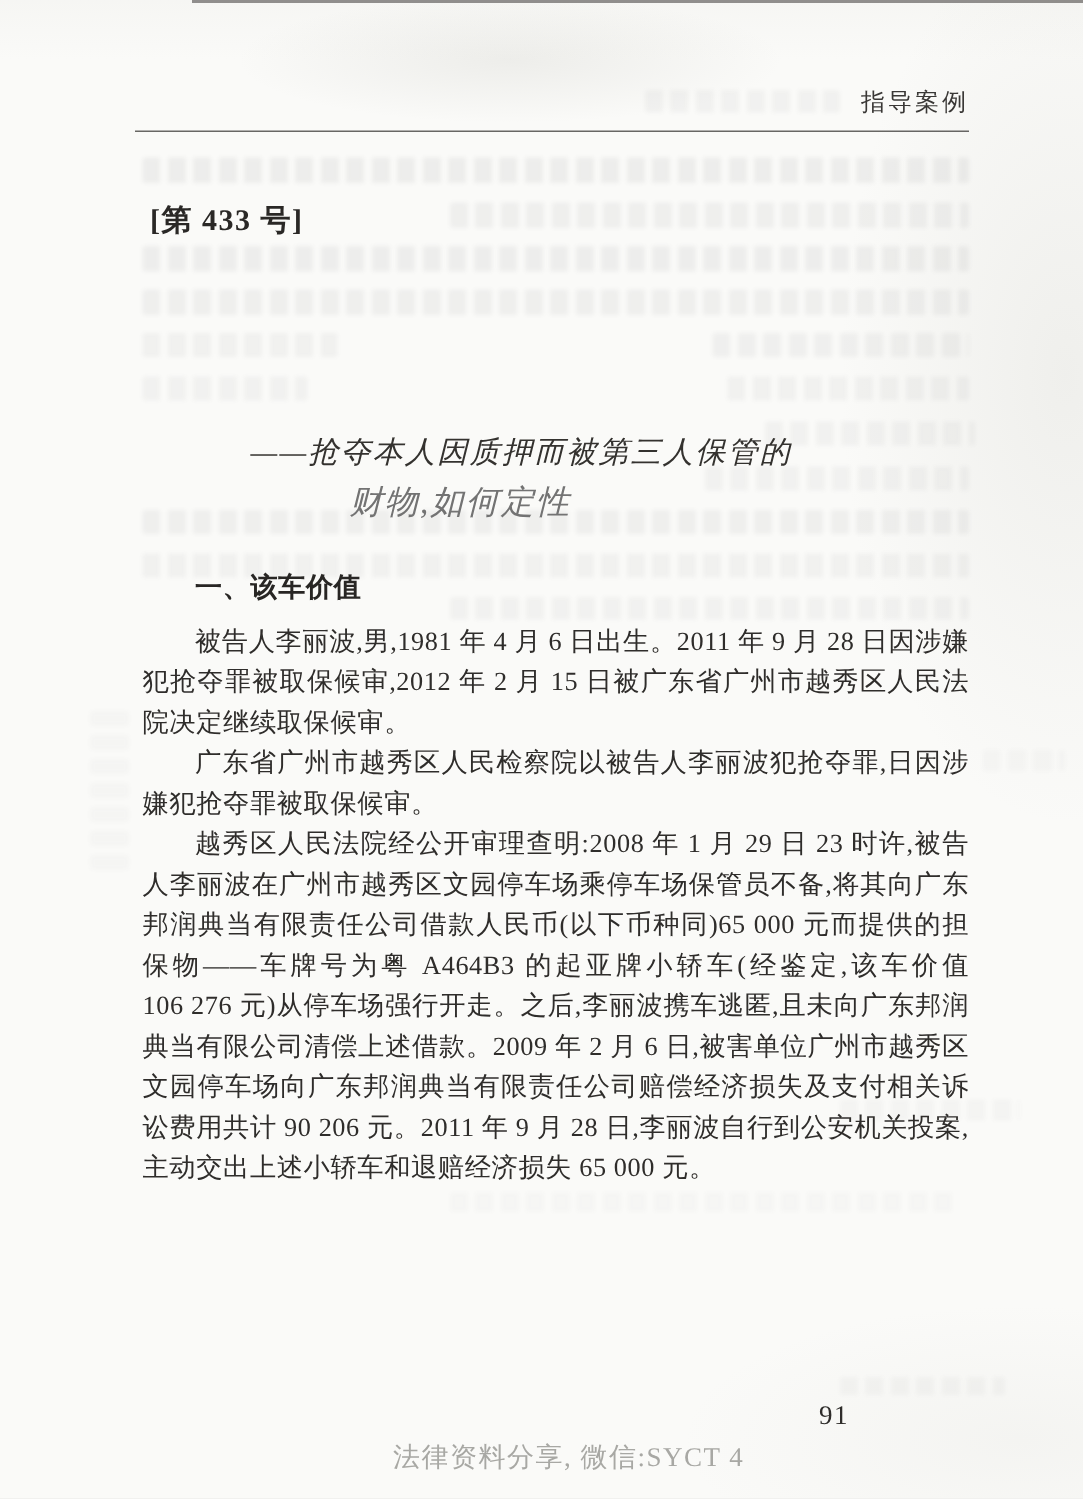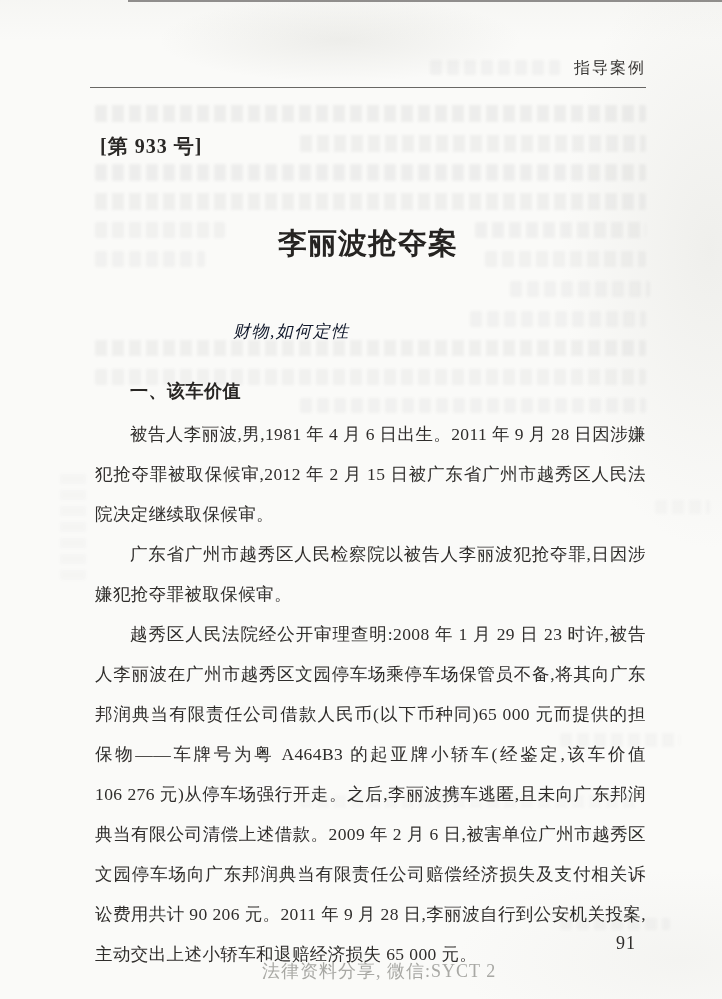--- a/index.html
+++ b/index.html
@@ -102,56 +102,56 @@
     top: 288px;
     font-size: 20px;
     font-style: italic;
     letter-spacing: 1.5px;
     color: #34322f;
   }
   .subtitle-line2 {
     position: absolute;
     left: 233px;
     top: 320px;
-    font-size: 17px;
+    font-size: 22px;
     font-style: italic;
     letter-spacing: 1.5px;
-    color: #0f172a;
+    color: #737373;
   }
   .section-heading {
     position: absolute;
     left: 130px;
     top: 379px;
     font-family: "Liberation Sans", "DejaVu Sans", sans-serif;
     font-size: 18px;
     font-weight: bold;
     letter-spacing: 0.5px;
     color: #282624;
   }
   .body-block {
     position: absolute;
     left: 95px;
     top: 414px;
     width: 551px;
   }
   .body-block p {
     margin: 0;
     font-size: 17.5px;
-    line-height: 40px;
+    line-height: 27px;
     text-align: justify;
     text-indent: 2em;
     letter-spacing: 0.4px;
     color: #2f2d2b;
   }
   .page-number {
     position: absolute;
     left: 546px;
     top: 933px;
     width: 90px;
-    text-align: right;
+    text-align: left;
     font-size: 18px;
     letter-spacing: 1px;
     color: #2f2d2b;
   }
   .watermark {
     position: absolute;
     left: 262px;
     top: 959px;
     font-size: 18px;
     letter-spacing: 1px;
@@ -186,33 +186,33 @@
   <div class="bleed" style="left:560px; top:733px; width:120px; height:14px; opacity:0.07;"></div>
   <div class="bleed" style="left:300px; top:795px; width:340px; height:13px; opacity:0.05;"></div>
   <div class="bleed" style="left:560px; top:918px; width:110px; height:12px; opacity:0.08;"></div>
 
   <div class="layer-text">
 
     <div class="running-header">指导案例</div>
 
     <div class="header-rule"></div>
 
-    <div class="case-number">[第 933 号]</div>
-
-    <h1 class="case-title" style="margin:0;">李丽波抢夺案</h1>
-
+    <div class="case-number">[第 433 号]</div>
+
+
+    <div class="subtitle-line1">——抢夺本人因质押而被第三人保管的</div>
 
     <div class="subtitle-line2">财物,如何定性</div>
 
     <div class="section-heading">一、该车价值</div>
 
     <div class="body-block">
       <p>被告人李丽波,男,1981 年 4 月 6 日出生。2011 年 9 月 28 日因涉嫌犯抢夺罪被取保候审,2012 年 2 月 15 日被广东省广州市越秀区人民法院决定继续取保候审。</p>
       <p>广东省广州市越秀区人民检察院以被告人李丽波犯抢夺罪,日因涉嫌犯抢夺罪被取保候审。</p>
       <p>越秀区人民法院经公开审理查明:2008 年 1 月 29 日 23 时许,被告人李丽波在广州市越秀区文园停车场乘停车场保管员不备,将其向广东邦润典当有限责任公司借款人民币(以下币种同)65&nbsp;000 元而提供的担保物——车牌号为粤 A464B3 的起亚牌小轿车(经鉴定,该车价值 106&nbsp;276 元)从停车场强行开走。之后,李丽波携车逃匿,且未向广东邦润典当有限公司清偿上述借款。2009 年 2 月 6 日,被害单位广州市越秀区文园停车场向广东邦润典当有限责任公司赔偿经济损失及支付相关诉讼费用共计 90&nbsp;206 元。2011 年 9 月 28 日,李丽波自行到公安机关投案,主动交出上述小轿车和退赔经济损失 65&nbsp;000 元。</p>
     </div>
 
     <div class="page-number">91</div>
 
-    <div class="watermark">法律资料分享, 微信:SYCT 2</div>
+    <div class="watermark">法律资料分享, 微信:SYCT 4</div>
 
   </div>
 </div>
 
 </body></html>

